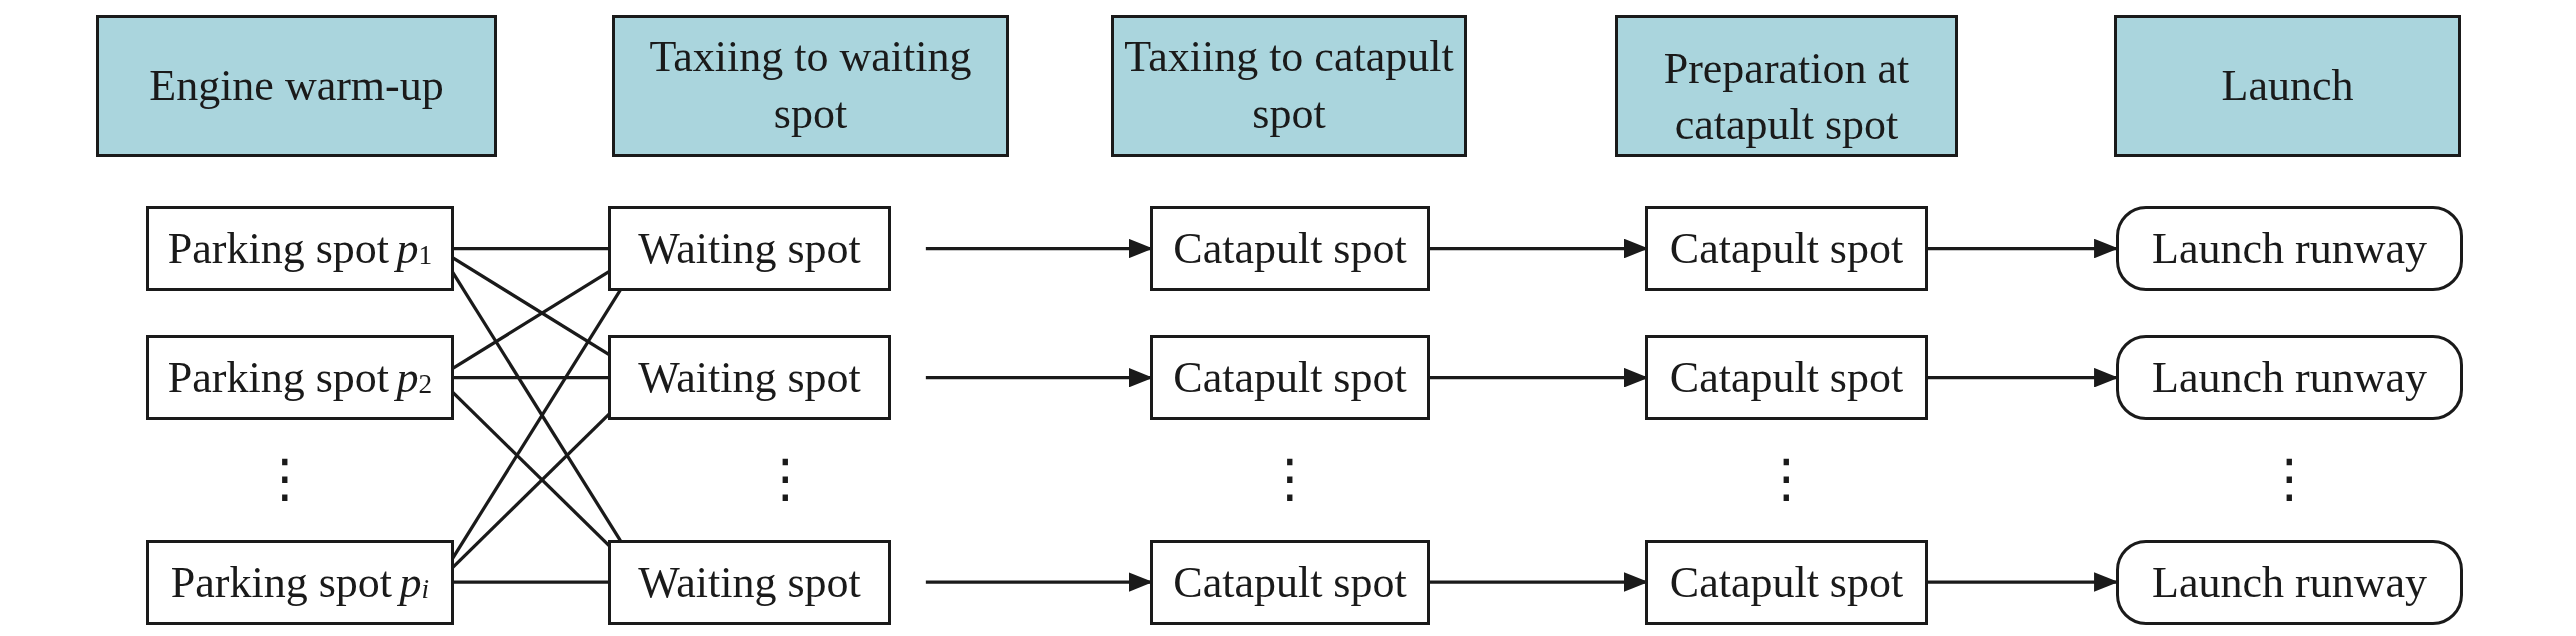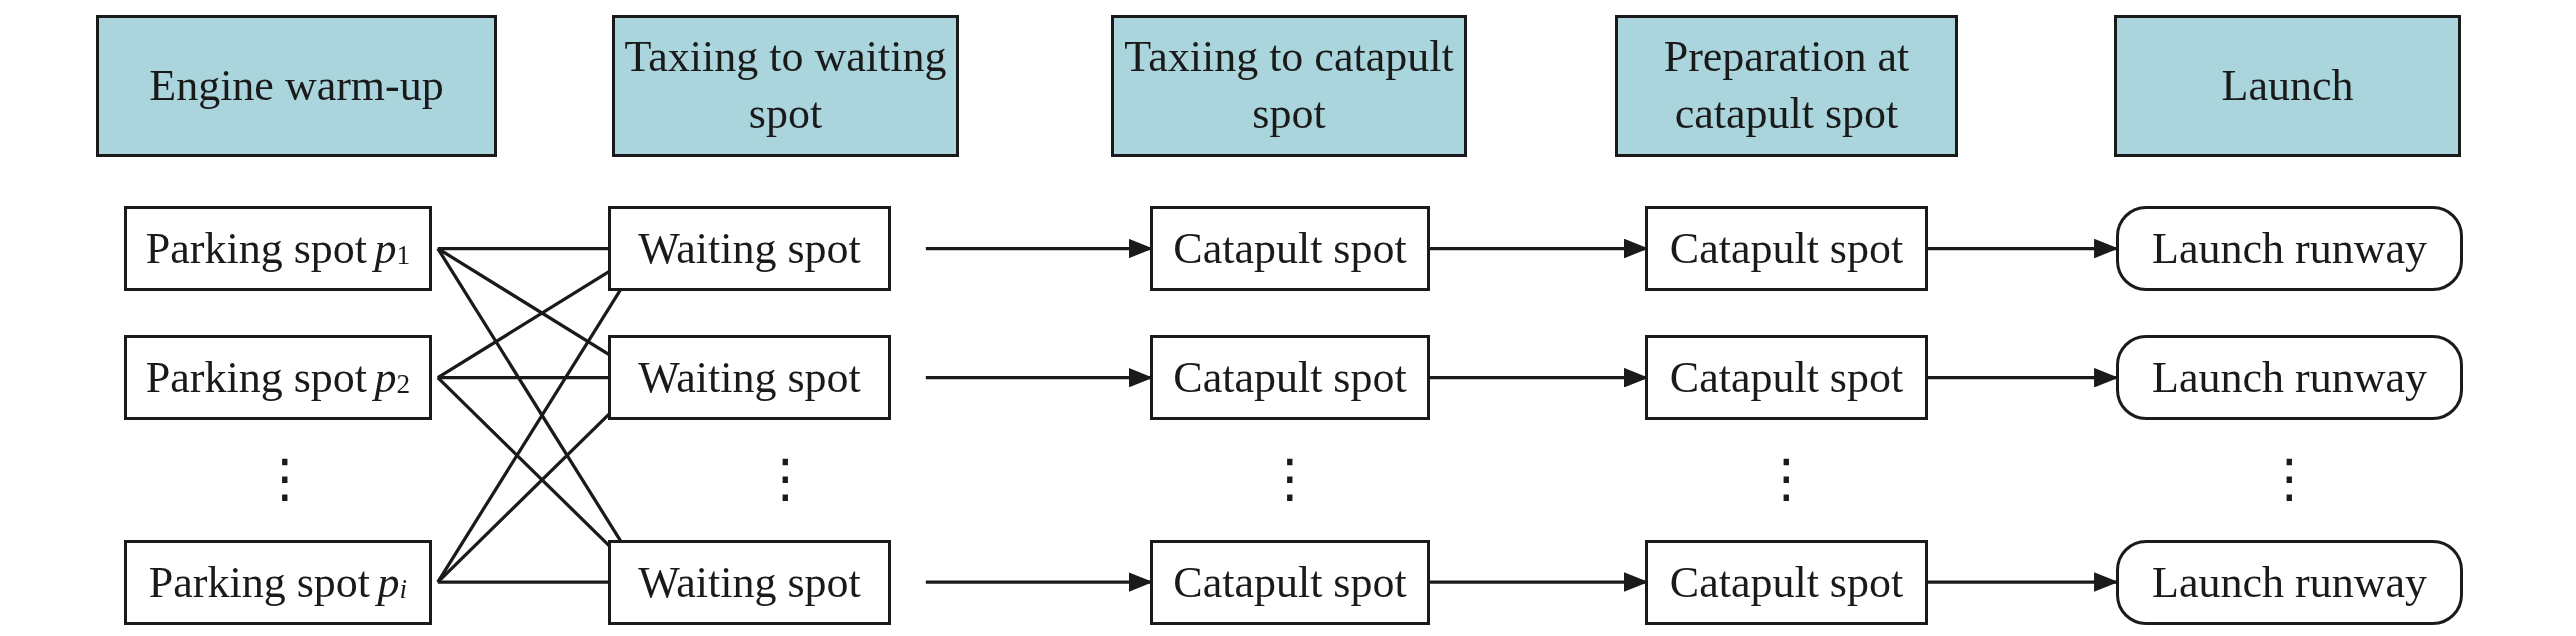--- a/index.html
+++ b/index.html
@@ -44,21 +44,21 @@
     align-items: center;
     justify-content: center;
     white-space: nowrap;
     font-size: 44px;
     z-index: 2;
     padding: 0 3.3px;
   }
   .row-a { top: 206px; }
   .row-b { top: 335px; }
   .row-c { top: 540px; }
-  .col-0 { left: 124px;  width: 308px; }
+  .col-0 { left: 146px;  width: 308px; }
   .col-1 { left: 608px;  width: 283px; }
   .col-2 { left: 1150px; width: 280px; }
   .col-3 { left: 1645px; width: 283px; }
   .col-4 { left: 2116px; width: 347px; border-radius: 30px; }
   .var { font-style: italic; margin-left: 0.17em; }
   .sub { font-size: 0.62em; position: relative; top: 0.25em; line-height: 0; }
   .dots {
     position: absolute;
     top: 451px;
     height: 54px;
@@ -99,27 +99,27 @@
       <line x1="1746" y1="462" x2="2014" y2="462" stroke="#1a1a1a" stroke-width="4" marker-end="url(#arrowhead)"></line>
       <line x1="1746" y1="712" x2="2014" y2="712" stroke="#1a1a1a" stroke-width="4" marker-end="url(#arrowhead)"></line>
       <line x1="2356" y1="304" x2="2589" y2="304" stroke="#1a1a1a" stroke-width="4" marker-end="url(#arrowhead)"></line>
       <line x1="2356" y1="462" x2="2589" y2="462" stroke="#1a1a1a" stroke-width="4" marker-end="url(#arrowhead)"></line>
       <line x1="2356" y1="712" x2="2589" y2="712" stroke="#1a1a1a" stroke-width="4" marker-end="url(#arrowhead)"></line>
     </svg>
 
   <div class="stage-header" style="left:96px;width:401px;">
     <span>Engine warm-up</span>
   </div>
-  <div class="stage-header" style="left:612px;width:347px;">
+  <div class="stage-header" style="left:612px;width:397px;">
     <span>Taxiing to waiting spot</span>
   </div>
   <div class="stage-header" style="left:1111px;width:356px;">
     <span>Taxiing to catapult spot</span>
   </div>
-  <div class="stage-header" style="left:1615px;width:343px;">
+  <div class="stage-header" style="left:1615px;width:343px;align-items:flex-end;">
     <span>Preparation at catapult spot</span>
   </div>
   <div class="stage-header" style="left:2114px;width:347px;">
     <span>Launch</span>
   </div>
 
   <div class="cell col-0 row-a">
     <span>Parking spot</span>
       <span class="var">p</span>
       <span class="sub">1</span>

